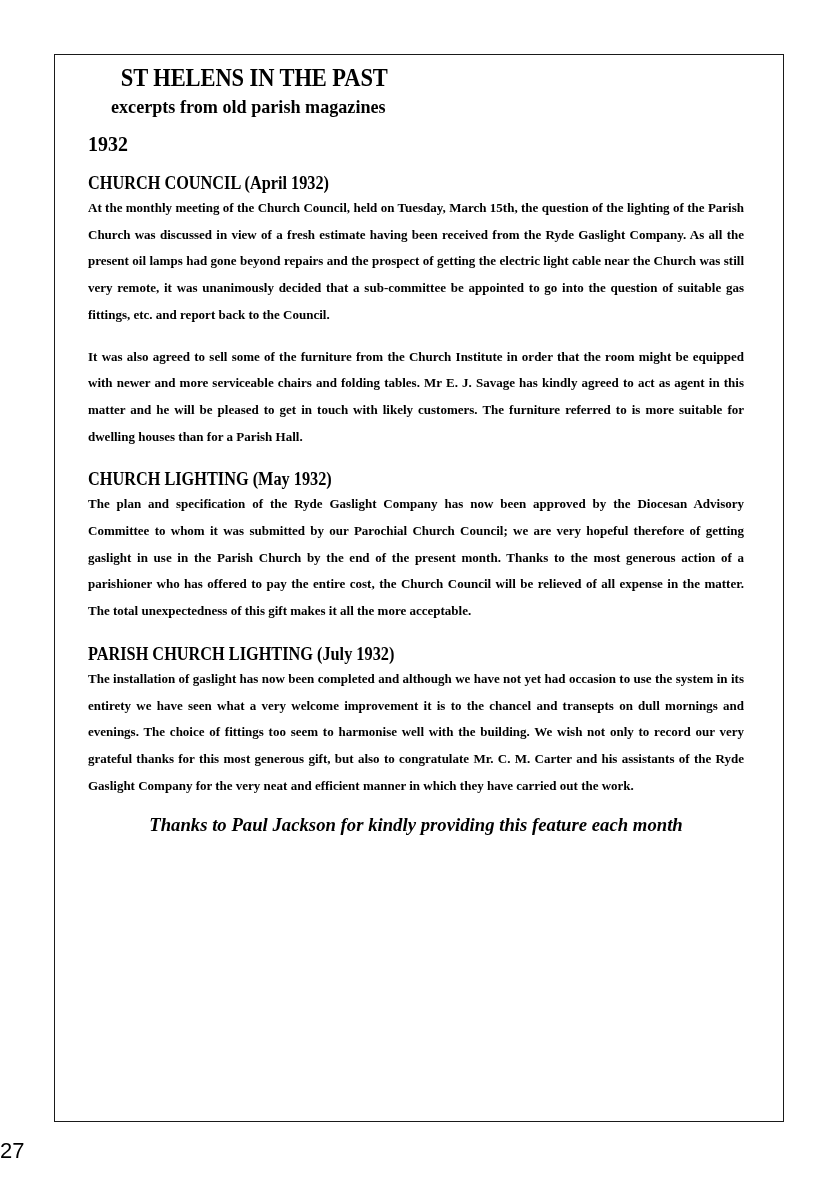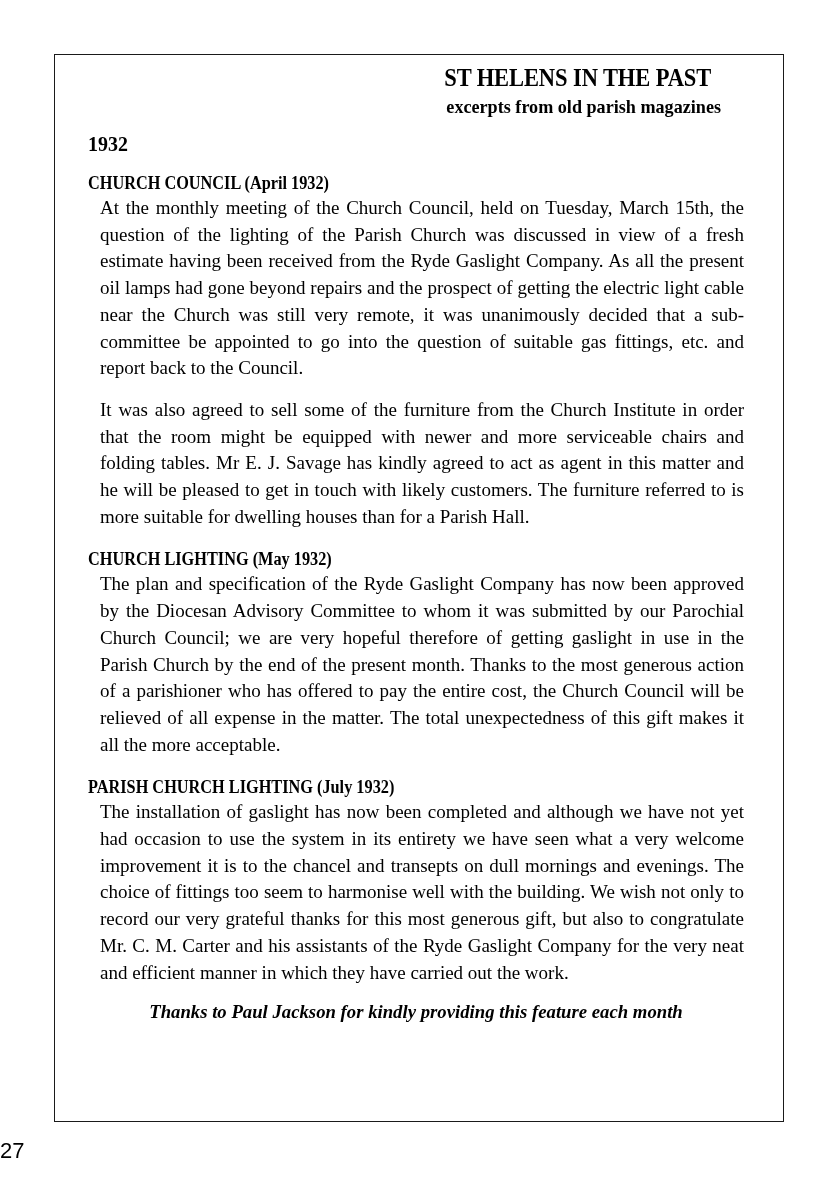--- a/index.html
+++ b/index.html
@@ -39,21 +39,21 @@
 
   #content {
     position: absolute;
     left: 33px;
     top: 8px;
     width: 656px;
   }
 
   
   .masthead {
-    text-align: right;
+    text-align: left;
   }
   .masthead-title {
     font-family: "Liberation Serif", "DejaVu Serif", serif;
     font-weight: bold;
     font-size: 25px;
     letter-spacing: -0.1px;
     line-height: 30px;
     transform: scaleX(0.90);
     transform-origin: center center;
     white-space: nowrap;
@@ -93,26 +93,27 @@
     transform-origin: left center;
     white-space: nowrap;
   }
   .section-heading.tight-top {
     margin-top: 18px;
   }
 
   
   .body-par {
     font-family: "Liberation Serif", "DejaVu Serif", serif;
-    font-size: 19px;
+    font-size: 13px;
     line-height: 26.7px;
     text-align: justify;
     text-justify: inter-word;
-    margin: 0 0 0 12px;
+    margin: 0 0 0 0;
     hyphens: none;
+    font-weight: bold;
   }
   .body-par + .body-par {
     margin-top: 15px;
   }
   .section-heading + .body-par {
     margin-top: 0;
   }
 
   
   .footer-credit {

